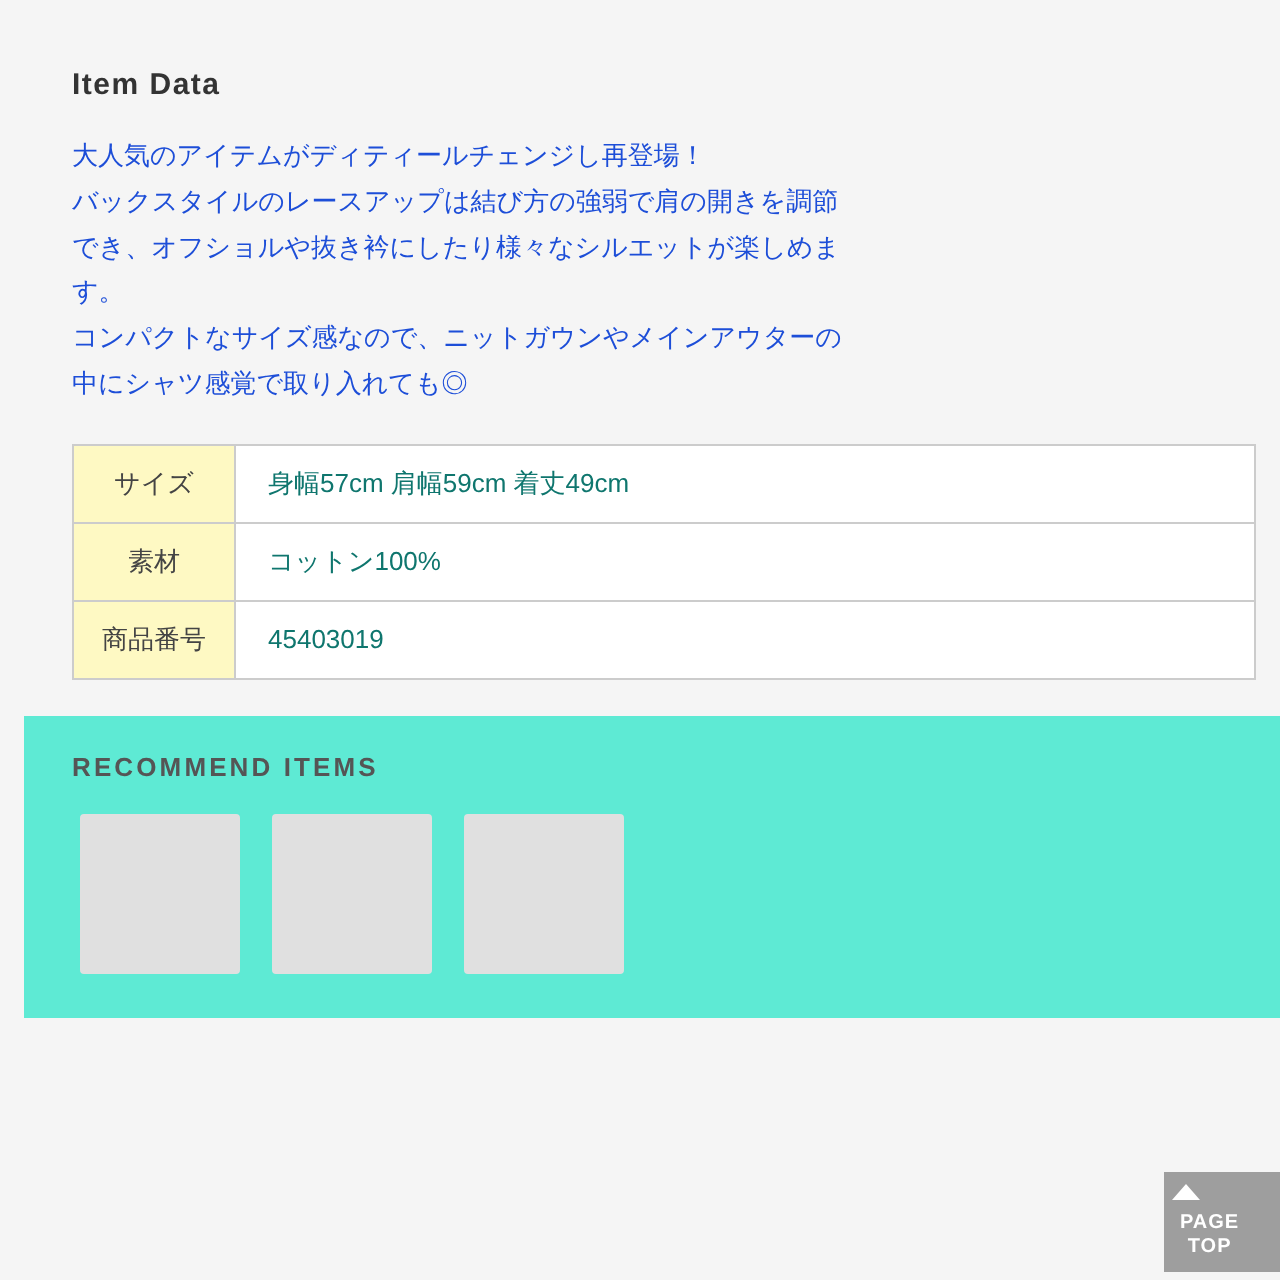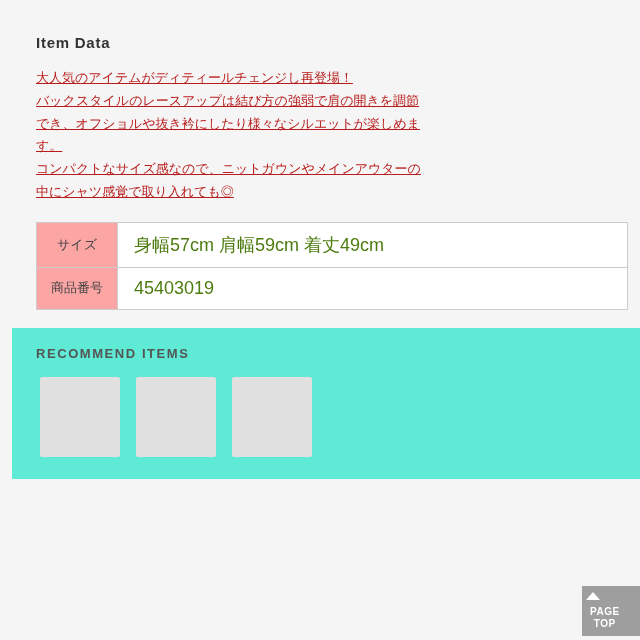--- a/index.html
+++ b/index.html
@@ -26,57 +26,56 @@
       font-size: 15px;
       font-weight: bold;
       color: #333;
       letter-spacing: 0.05em;
       margin-bottom: 16px;
       font-family: 'Helvetica Neue', Arial, sans-serif;
     }
 
     .description {
       font-size: 13px;
-      color: #b91c1c;
+      color: #1d4ed8;
       line-height: 1.75;
       margin-bottom: 18px;
-      text-decoration: underline;
     }
 
     .data-table {
       width: 100%;
       border-collapse: collapse;
       border: 1px solid #ccc;
       background: #fff;
       margin-bottom: 0;
     }
 
     .data-table tr {
       border-bottom: 1px solid #ccc;
     }
 
     .data-table tr:last-child {
       border-bottom: none;
     }
 
     .data-table th {
-      background: #fca5a5;
+      background: #fef9c3;
       font-size: 13px;
       font-weight: normal;
       color: #444;
       padding: 10px 14px;
       width: 80px;
       text-align: center;
       border-right: 1px solid #ccc;
       white-space: nowrap;
     }
 
     .data-table td {
-      font-size: 18px;
-      color: #4d7c0f;
+      font-size: 13px;
+      color: #0f766e;
       padding: 10px 16px;
     }
 
     .recommend-section {
       background: #5eead4;
       padding: 14px 20px;
       margin-top: 0;
     }
 
     .recommend-title {
@@ -146,20 +145,24 @@
     コンパクトなサイズ感なので、ニットガウンやメインアウターの<br>
     中にシャツ感覚で取り入れても◎
   </div>
   <table class="data-table">
     <tbody>
         <tr>
       <th>サイズ</th>
       <td>身幅57cm 肩幅59cm 着丈49cm</td>
     </tr>
     <tr>
+      <th>素材</th>
+      <td>コットン100%</td>
+    </tr>
+    <tr>
       <th>商品番号</th>
       <td>45403019</td>
     </tr>
   </tbody>
     </table>
 </div>
 
 <div class="recommend-section">
   <div class="recommend-title">RECOMMEND ITEMS</div>
   <div class="recommend-items-row">

